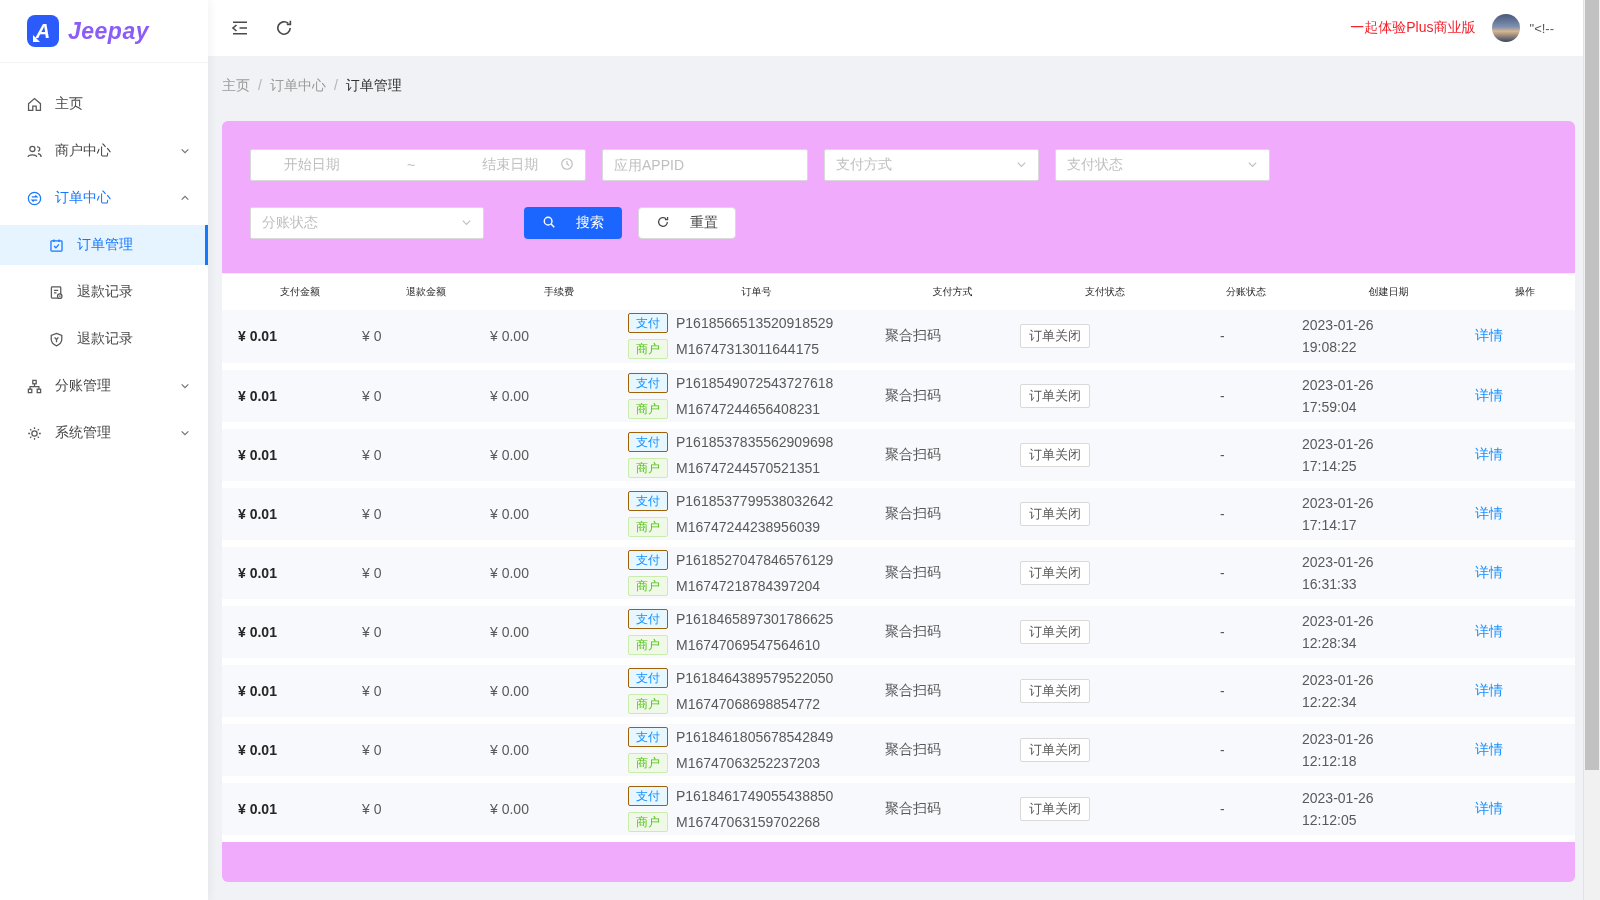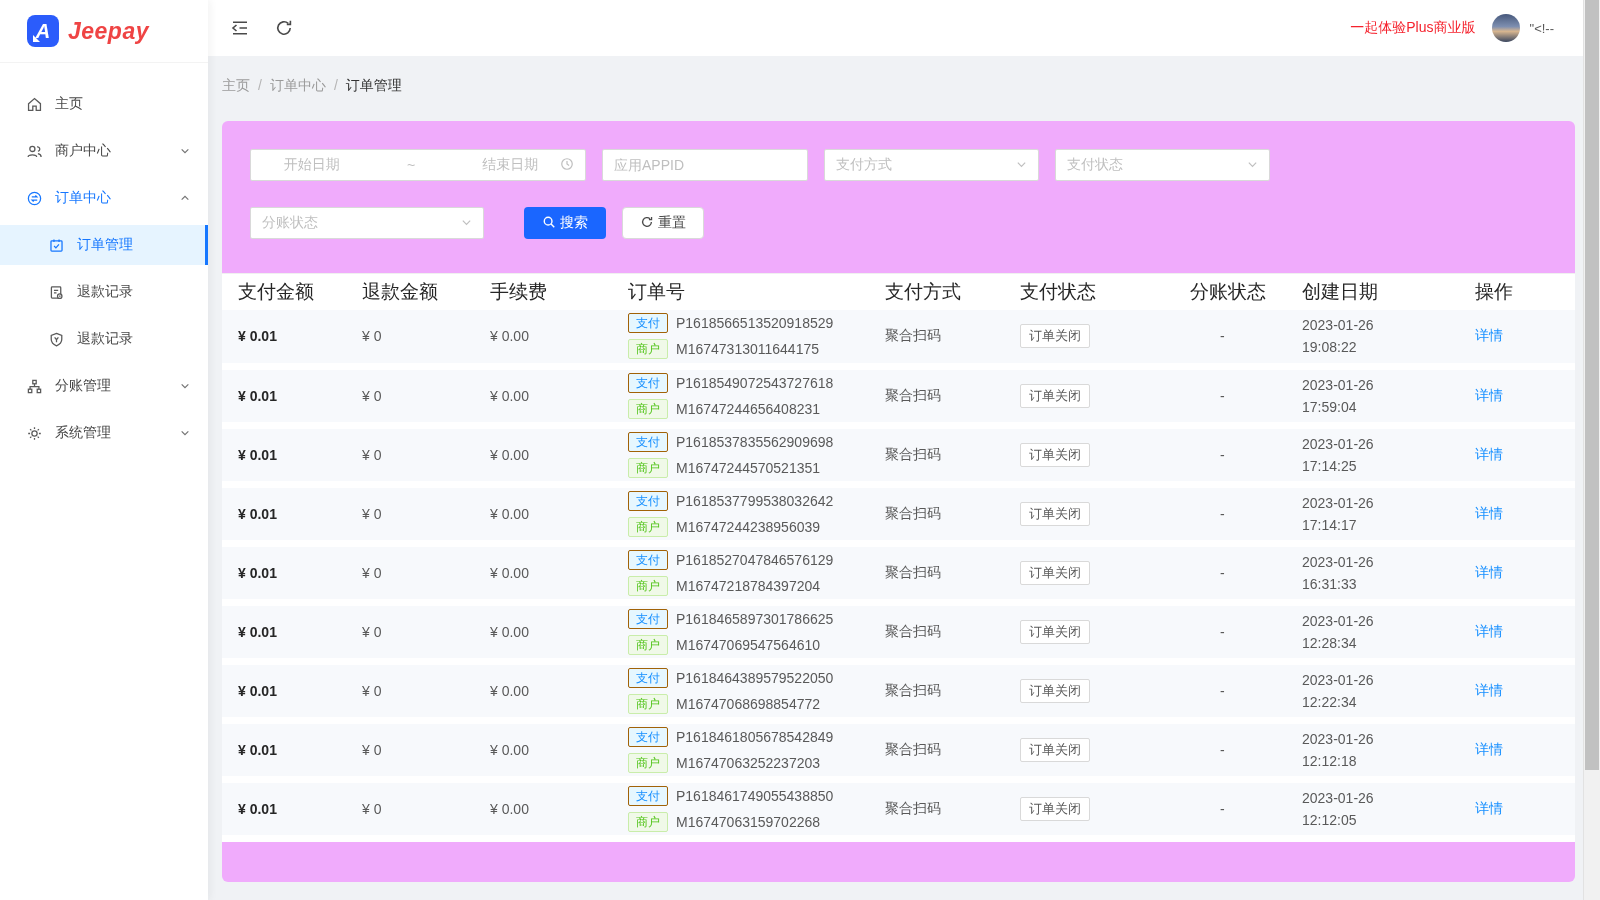--- a/index.html
+++ b/index.html
@@ -9,21 +9,21 @@
   
   .sidebar { position:fixed; left:0; top:0; bottom:0; width:208px; background:#fff;
     box-shadow:2px 0 8px rgba(29,35,41,.06); z-index:5; }
   .logo-row { height:63px; display:flex; align-items:center; padding-left:27px;
     border-bottom:1px solid #f3f3f3; }
   .logo-mark { width:32px; height:32px; background:#2b5cfb; border-radius:8px; position:relative;
     display:flex; align-items:center; justify-content:center; color:#fff; font-weight:700;
     font-style:italic; font-size:20px; }
   .logo-mark::after { content:""; position:absolute; left:6px; bottom:5px; width:0; height:0;
     border-left:7px solid transparent; border-top:7px solid #fff; transform:rotate(180deg); }
-  .logo-text { margin-left:9px; font-size:23px; font-weight:700; font-style:italic; color:#ef4444;
+  .logo-text { margin-left:9px; font-size:23px; font-weight:700; font-style:italic; color:#8b5cf6;
     letter-spacing:.5px; }
   .menu { padding-top:14px; }
   .menu-item { height:40px; margin:7px 0; display:flex; align-items:center;
     padding:0 18px 0 26px; font-size:14px; color:#474747; cursor:pointer; position:relative; }
   .menu-item .mi-icon { width:17px; height:17px; margin-right:12px; flex:0 0 auto; }
   .menu-item .chev { margin-left:auto; }
   .menu-item.sub { padding-left:48px; }
   .menu-item.parent-active { color:#1677ff; }
   .menu-item.selected { background:#e6f4ff; color:#1677ff; }
   .menu-item.selected::after { content:""; position:absolute; right:0; top:0; bottom:0;
@@ -54,28 +54,28 @@
   .ctl { height:32px; border:1px solid #d9d9d9; border-radius:2px; background:#fff;
     display:flex; align-items:center; font-size:14px; }
   .range { width:336px; justify-content:space-between; padding:0 11px; cursor:pointer; }
   .ph { color:#bfbfbf; }
   .range .ph { flex:1; text-align:center; }
   .txt-input { width:206px; padding:0 11px; color:#333; }
   .txt-input::placeholder { color:#bfbfbf; }
   input.ctl { display:inline-block; line-height:30px; }
   .select { width:215px; justify-content:space-between; padding:0 11px; cursor:pointer; }
   .select-wide { width:234px; }
-  .btn { height:32px; border-radius:4px; display:flex; align-items:center; gap:4px;
+  .btn { height:32px; border-radius:4px; display:flex; align-items:center; gap:20px;
     padding:0 17px; font-size:14px; cursor:pointer; border:1px solid transparent; }
   .btn-primary { background:#1a66ff; color:#fff; margin-left:24px; }
   .btn-default { background:#fff; color:#4a4a4a; border-color:#d9d9d9; }
 
   
   table { width:100%; border-collapse:collapse; margin-top:34px; table-layout:fixed; }
-  thead th { height:36px; text-align:left; font-weight:500; color:#262626; font-size:19px;
+  thead th { height:36px; text-align:center; font-weight:500; color:#262626; font-size:10px;
     border-top:1px solid #f0f0f0; background:#fff; }
   th:first-child, td:first-child { padding-left:16px; }
   tbody tr { border-bottom:7px solid #fff; }
   tbody td { background:#f7f9fc; height:57px; color:#595959; vertical-align:middle; }
   .c-amt span { color:#262626; font-weight:700; }
   .order-line { display:flex; align-items:center; height:26px; white-space:nowrap; }
   .tag { display:inline-block; font-size:12px; line-height:18px; padding:0 7px;
     border-radius:2px; margin-right:8px; }
   .tag-pay { background:#e6f7ff; color:#1890ff; border:1px solid #a16207; }
   .tag-mch { background:#f0f9e8; color:#52c41a; border:1px solid #c9edaa; }

